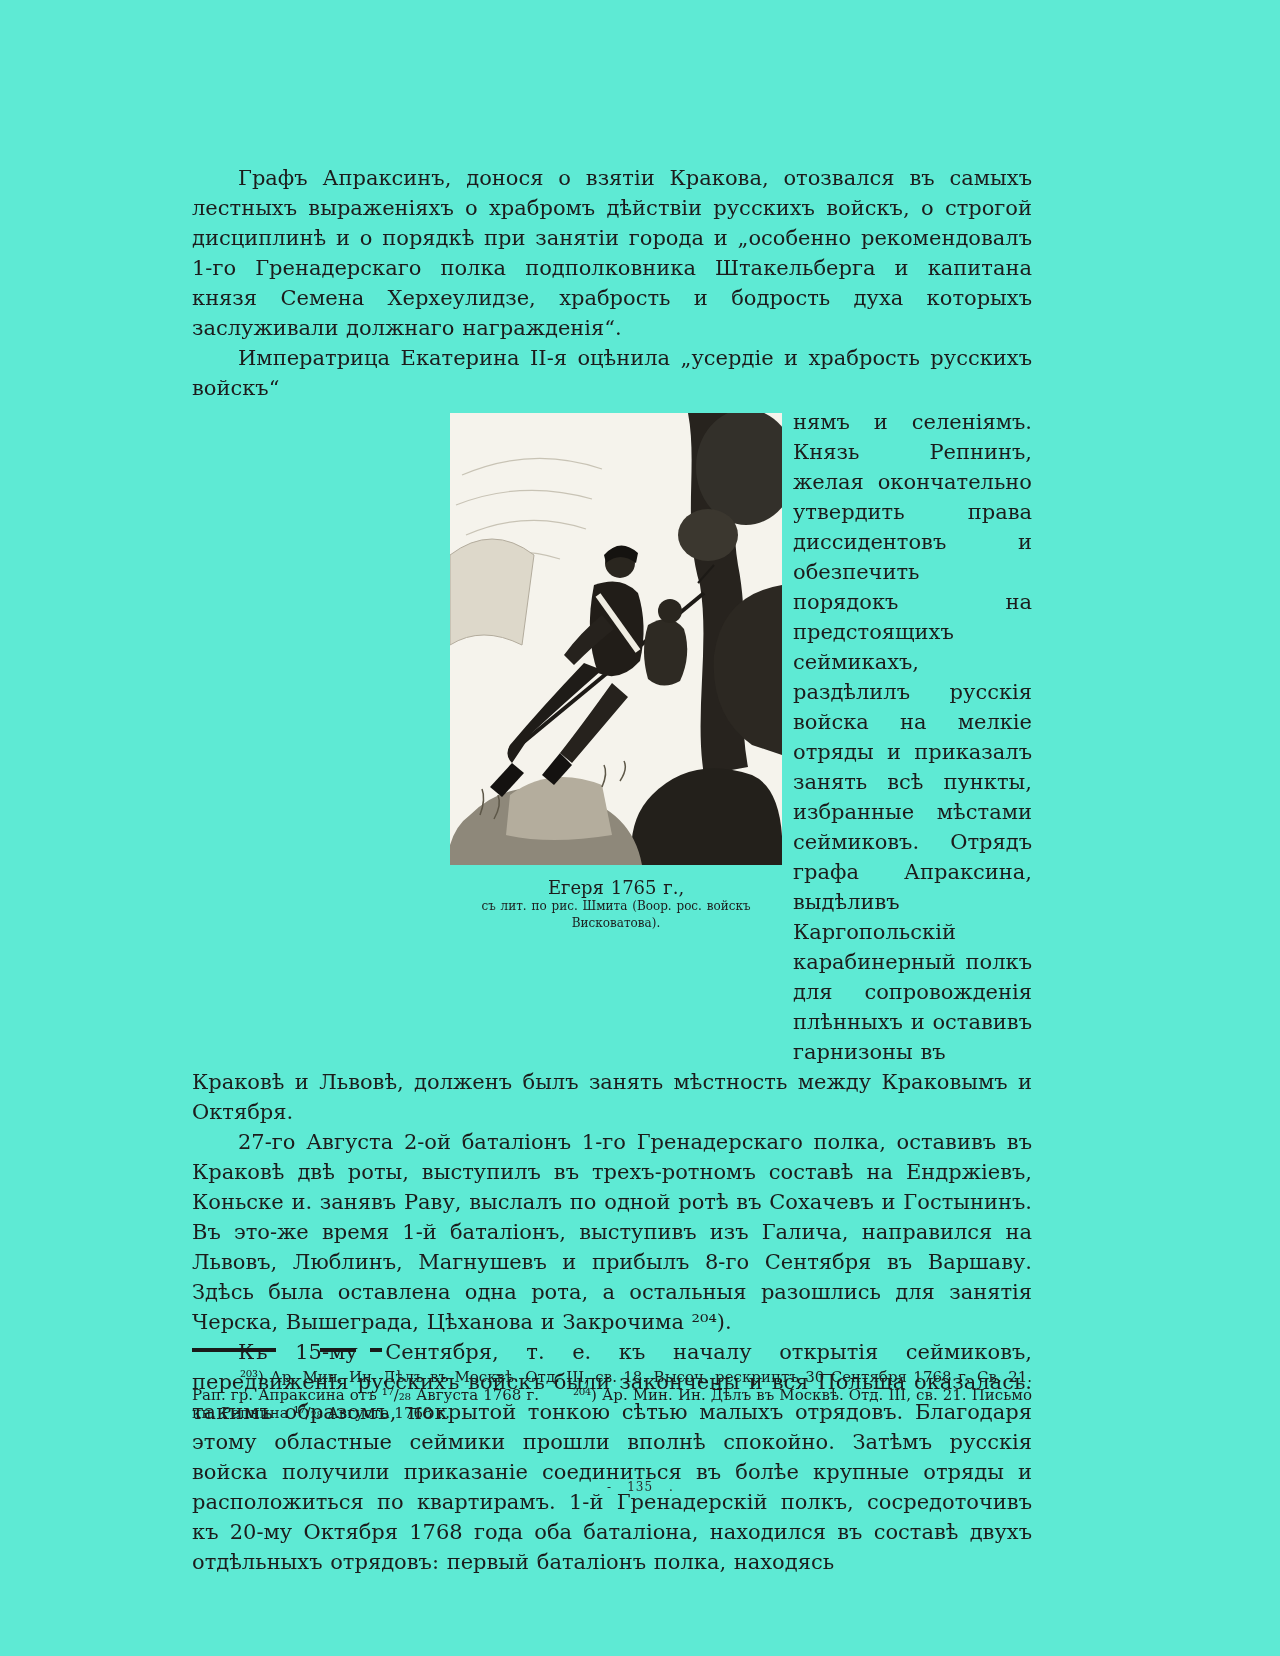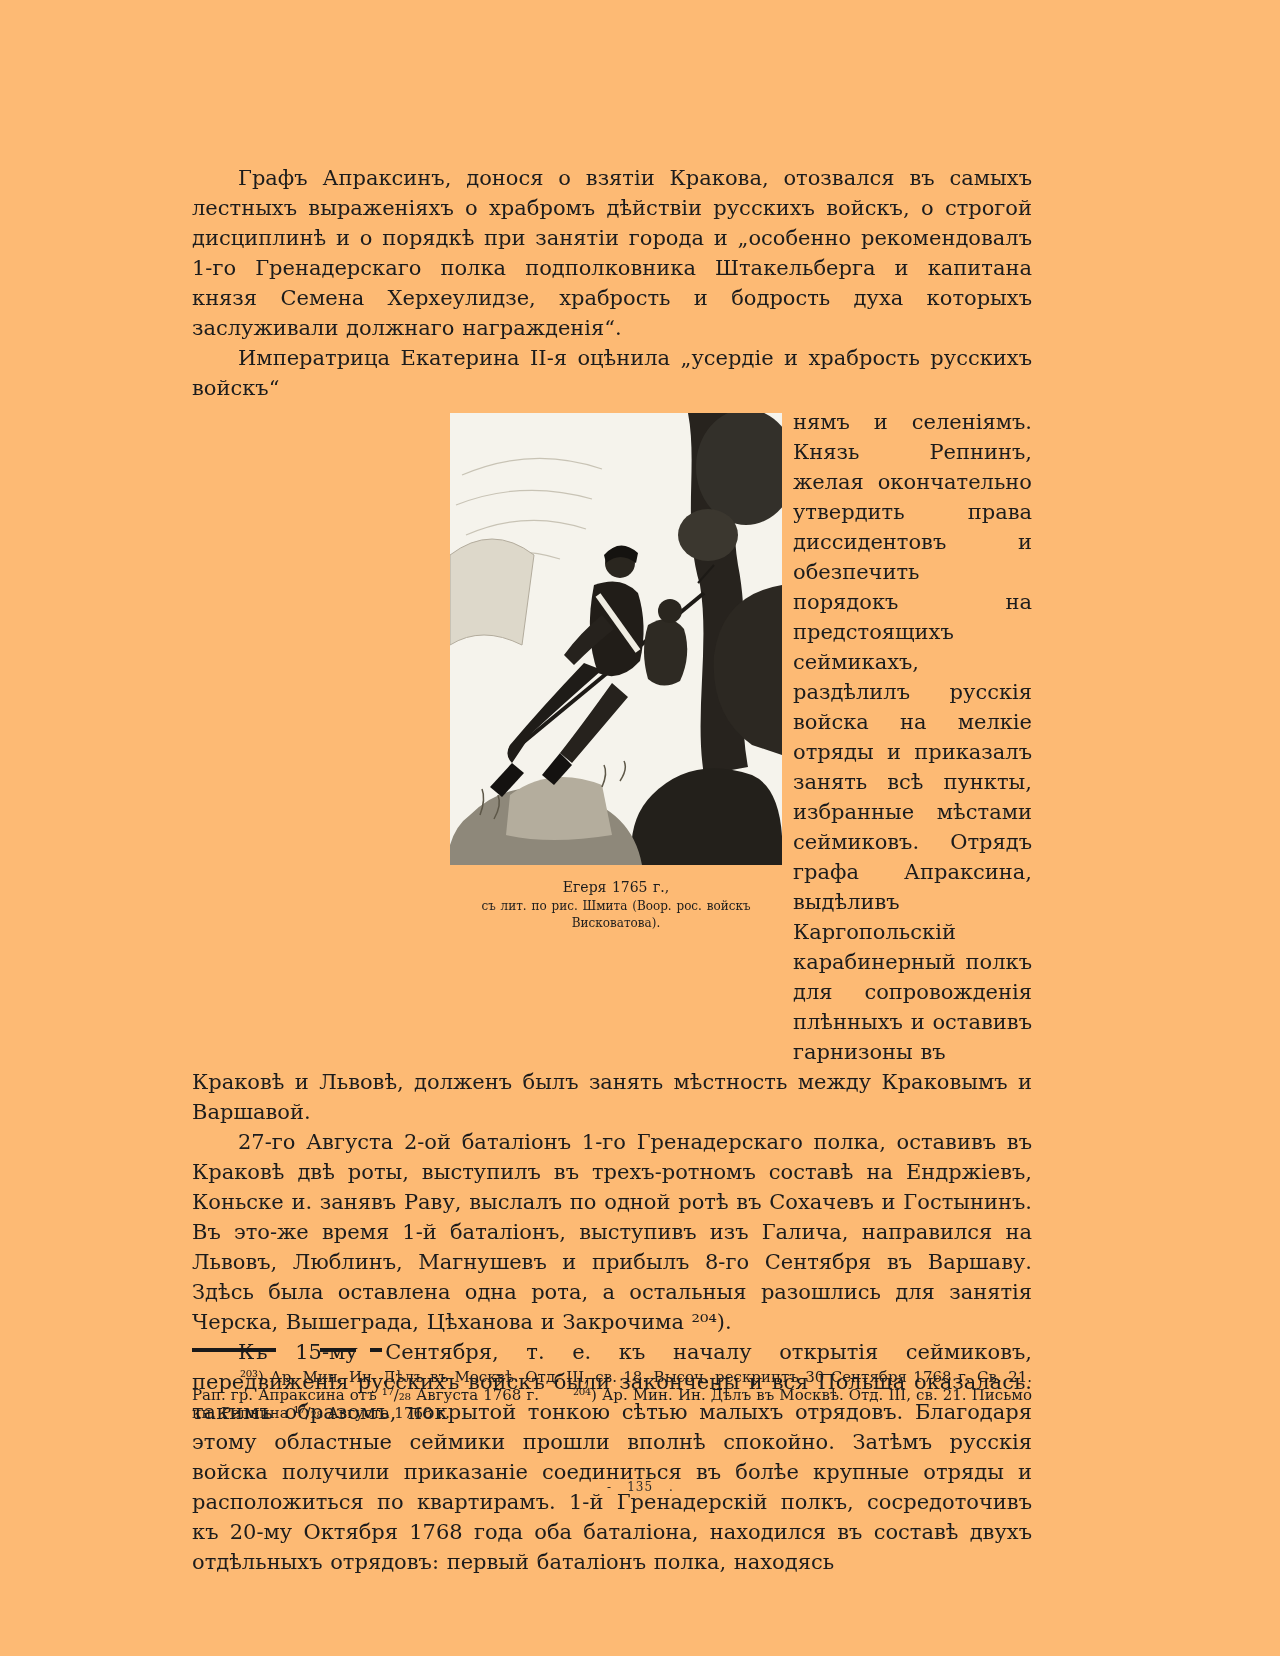--- a/index.html
+++ b/index.html
@@ -1,39 +1,39 @@
 <!DOCTYPE html>
 <html lang="ru"><head>
 <meta charset="utf-8">
 <style>
   * { margin:0; padding:0; box-sizing:border-box; }
   html,body { background:#ffffff; }
   .page {
     position:relative;
     width:1280px; height:1656px;
-    background:#fdba74;
+    background:#5eead4;
     font-family:"DejaVu Serif","Liberation Serif",serif;
     color:#1c1c1c;
     overflow:hidden;
   }
   .text-block {
     position:absolute; left:192px; top:163px; width:840px;
     font-size:21px; line-height:30px; text-align:justify;
     word-spacing:1px;
   }
   .para { text-align:justify; }
   .indent { text-indent:46px; }
   .wrap-section { display:flex; justify-content:space-between; margin-top:4px; }
   .left-col  { width:247px; }
   .right-col { width:239px; }
   .figure { width:332px; padding-top:6px; }
   .engraving { width:332px; height:452px; }
   .engraving svg { display:block; }
   .caption { text-align:center; margin-top:12px; }
-  .cap1 { font-size:14px; line-height:21px; }
+  .cap1 { font-size:18px; line-height:21px; }
   .cap2 { font-size:12px; line-height:17px; }
   .footnotes { position:absolute; left:192px; top:1348px; width:840px; }
   .footnote-sep { height:6px; margin-bottom:14px; }
   .footnote-sep span { display:inline-block; height:4px; background:#1a1a1a; vertical-align:top; }
   .sep-a { width:84px; }
   .sep-b { width:36px; margin-left:44px; }
   .sep-c { width:12px; margin-left:14px; }
   .fn-text { font-size:15px; line-height:18px; text-align:justify; text-indent:48px; }
   .fn2 { margin-left:34px; }
   .footer {
@@ -102,21 +102,21 @@
           <div class="cap2">Висковатова).</div>
         </figcaption>
       </figure>
 
       <div class="right-col">
         <p class="para">нямъ и селеніямъ. Князь Репнинъ, желая окончательно утвердить права диссидентовъ и обезпечить порядокъ на предстоящихъ сеймикахъ, раздѣлилъ русскія войска на мелкіе отряды и приказалъ занять всѣ пункты, избранные мѣстами сеймиковъ. Отрядъ графа Апраксина, выдѣливъ Каргопольскій карабинерный полкъ для сопровожденія плѣнныхъ и оставивъ гарнизоны въ</p>
       </div>
 
     </div>
 
-    <p class="para">Краковѣ и Львовѣ, долженъ былъ занять мѣстность между Краковымъ и Варшавой.</p>
+    <p class="para">Краковѣ и Львовѣ, долженъ былъ занять мѣстность между Краковымъ и Октября.</p>
     <p class="para indent">27-го Августа 2-ой баталіонъ 1-го Гренадерскаго полка, оставивъ въ Краковѣ двѣ роты, выступилъ въ трехъ-ротномъ составѣ на Ендржіевъ, Коньске и. занявъ Раву, выслалъ по одной ротѣ въ Сохачевъ и Гостынинъ. Въ это-же время 1-й баталіонъ, выступивъ изъ Галича, направился на Львовъ, Люблинъ, Магнушевъ и прибылъ 8-го Сентября въ Варшаву. Здѣсь была оставлена одна рота, а остальныя разошлись для занятія Черска, Вышеграда, Цѣханова и Закрочима ²⁰⁴).</p>
     <p class="para indent">Къ 15-му Сентября, т. е. къ началу открытія сеймиковъ, передвиженія русскихъ войскъ были закончены и вся Польша оказалась. такимъ образомъ, покрытой тонкою сѣтью малыхъ отрядовъ. Благодаря этому областные сеймики прошли вполнѣ спокойно. Затѣмъ русскія войска получили приказаніе соединиться въ болѣе крупные отряды и расположиться по квартирамъ. 1-й Гренадерскій полкъ, сосредоточивъ къ 20-му Октября 1768 года оба баталіона, находился въ составѣ двухъ отдѣльныхъ отрядовъ: первый баталіонъ полка, находясь</p>
 
   </div>
 
   <div class="footnotes">
     <div class="footnote-sep">
       <span class="sep-a"></span><span class="sep-b"></span><span class="sep-c"></span>
     </div>
     <p class="fn-text">

